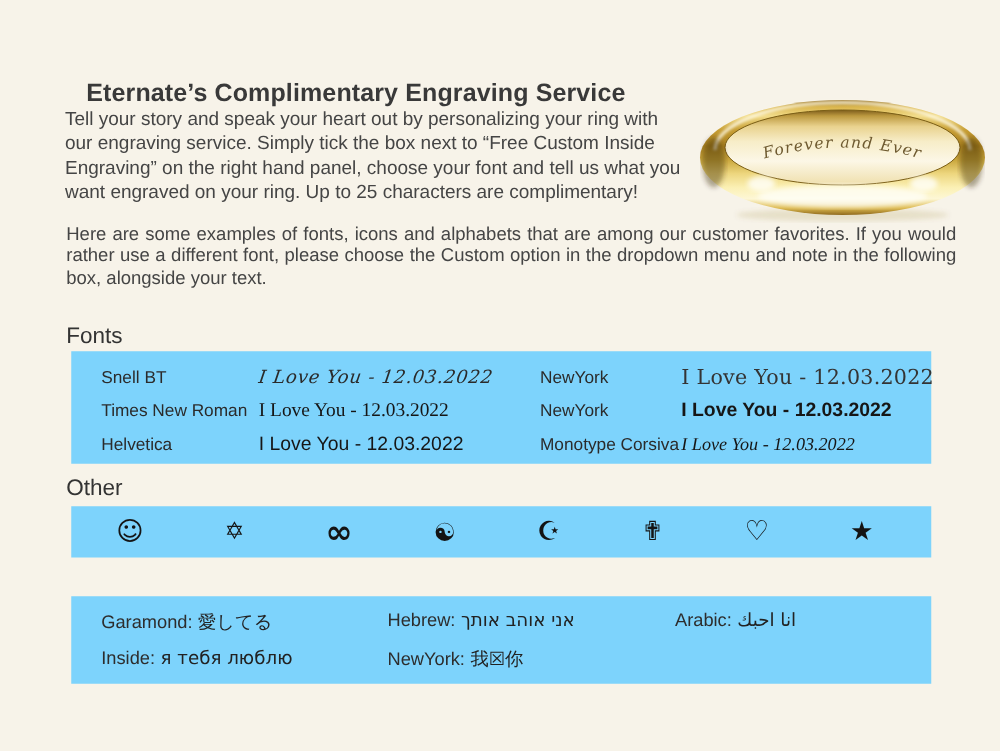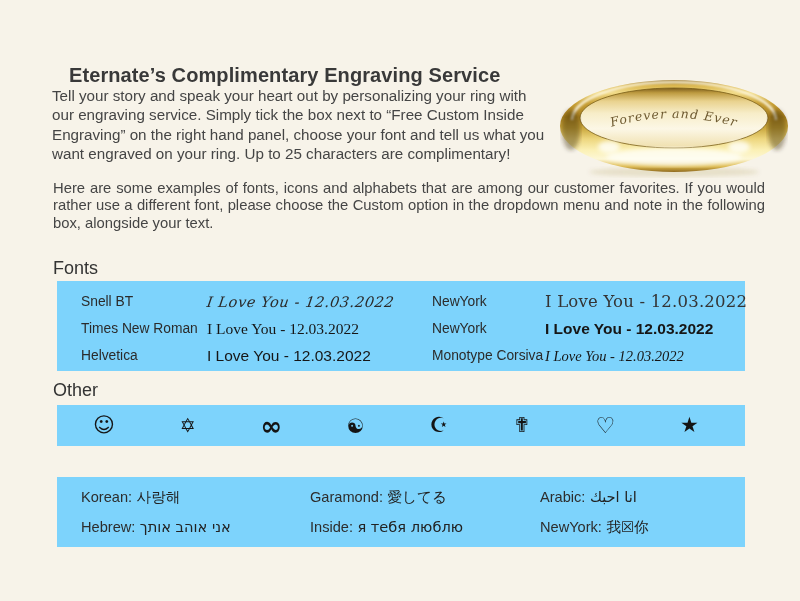--- a/index.html
+++ b/index.html
@@ -165,34 +165,30 @@
     <span class="icon i-infinity">∞</span>
     <span class="icon i-yinyang">☯</span>
     <span class="icon i-crescent">☪</span>
     <span class="icon i-cross">✟</span>
     <span class="icon i-heart">♡</span>
     <span class="icon i-star">★</span>
   </div>
 
   <div class="box alpha-box">
     <div class="acell">
-      <span class="alabel">Korean:</span>
-      <span class="avalue">사랑해</span>
-    </div>
-    <div class="acell">
       <span class="alabel">Garamond:</span>
       <span class="avalue">愛してる</span>
     </div>
     <div class="acell">
+      <span class="alabel">Hebrew:</span>
+      <span class="avalue">אני אוהב אותך</span>
+    </div>
+    <div class="acell">
       <span class="alabel">Arabic:</span>
       <span class="avalue">انا احبك</span>
-    </div>
-    <div class="acell">
-      <span class="alabel">Hebrew:</span>
-      <span class="avalue">אני אוהב אותך</span>
     </div>
     <div class="acell">
       <span class="alabel">Inside:</span>
       <span class="avalue">я тебя люблю</span>
     </div>
     <div class="acell">
       <span class="alabel">NewYork:</span>
       <span class="avalue">我☒你</span>
     </div>
   </div>

